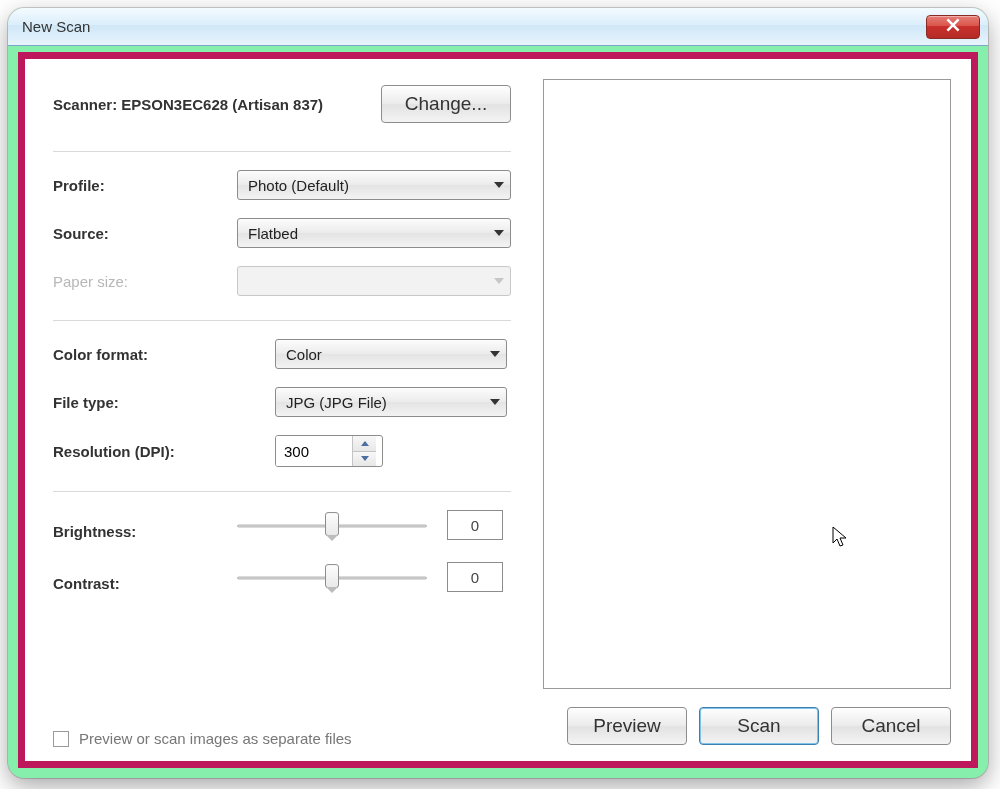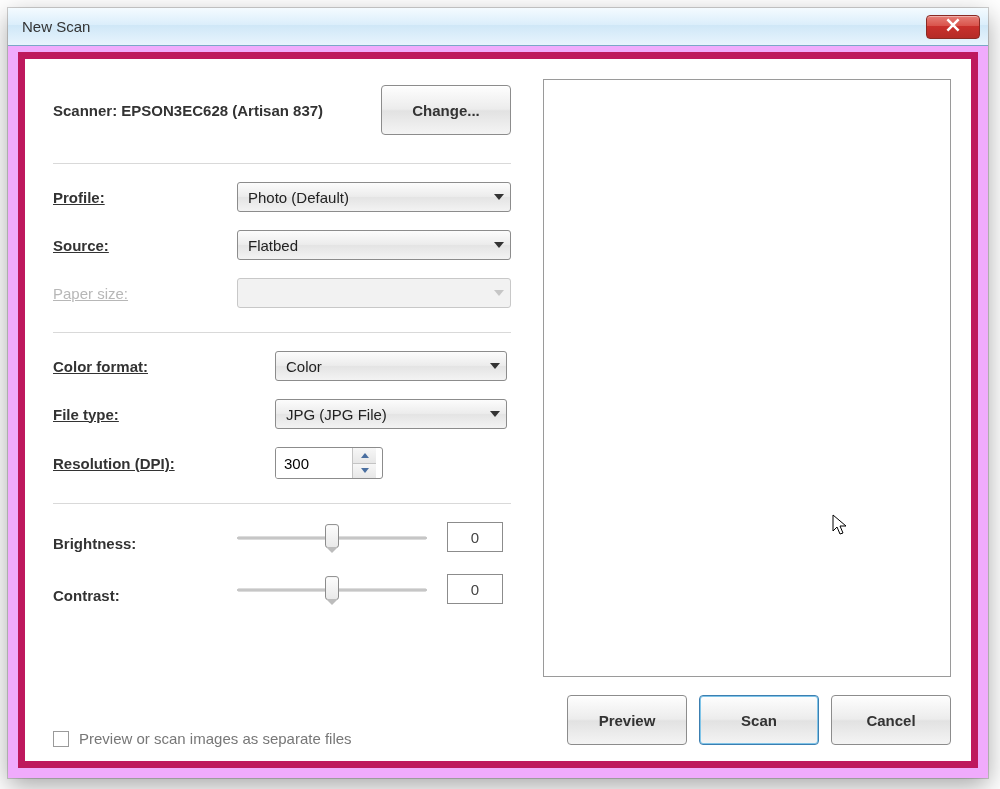--- a/index.html
+++ b/index.html
@@ -7,23 +7,23 @@
     margin: 0; padding: 0;
     width: 1000px; height: 789px;
     font-family: "Segoe UI", Tahoma, sans-serif;
     font-size: 15px;
     background: #fff;
   }
   .shadow-wrap {
     position: absolute;
     left: 8px; top: 8px;
     width: 980px; height: 770px;
-    border-radius: 0;
+    border-radius: 16px;
     box-shadow: 0 8px 24px rgba(0,0,0,.35), 0 0 0 1px rgba(0,0,0,.18);
-    background: #f0abfc;
+    background: #86efac;
     overflow: hidden;
   }
   .titlebar {
     height: 38px;
     background: linear-gradient(#f4fbff, #dbeefb 45%, #cfe7f7 46%, #e8f4fd);
     border-bottom: 1px solid #7aa7c7;
     display: flex; align-items: center;
     padding: 0 8px 0 14px;
     color: #333;
   }
@@ -65,47 +65,46 @@
   .cursor {
     position: absolute;
     right: 100px; bottom: 140px;
     width: 18px; height: 22px;
   }
   .footer-buttons {
     display: flex; gap: 12px; justify-content: flex-end;
     padding-top: 18px;
   }
   .btn {
-    min-width: 120px; height: 50px;
+    min-width: 120px; height: 38px;
     padding: 0 16px;
-    font-size: 15px;
+    font-size: 19px;
     color: #333;
     background: linear-gradient(#fefefe, #ececec 48%, #e2e2e2 52%, #f4f4f4);
     border: 1px solid #8c8c8c;
     border-radius: 4px;
     box-shadow: inset 0 1px 0 #fff;
     display: inline-flex; align-items: center; justify-content: center;
     cursor: default;
-    font-weight: bold;
   }
   .btn.default {
     border: 1px solid #3c7fb1;
     box-shadow: 0 0 0 1px #7fc4e8 inset, inset 0 1px 0 #fff;
   }
   .scanner-row {
     display: flex; align-items: center; gap: 18px;
     margin-bottom: 22px;
   }
   .scanner-label { flex: 1; font-weight: 600; color: #333; }
   hr.sep { border: 0; border-top: 1px solid #d9d9d9; margin: 6px 0 18px; }
   .field-row {
     display: flex; align-items: center;
     margin-bottom: 18px;
   }
-  .field-row .label { width: 184px; font-weight: 600; color: #333; text-decoration: underline; }
+  .field-row .label { width: 184px; font-weight: 600; color: #333; }
   .field-row .label.disabled { color: #b7b7b7; font-weight: 400; }
   .field-row .label.offset { width: 222px; }
   .combo {
     position: relative; flex: 1; max-width: 276px;
     height: 30px;
     border: 1px solid #8c8c8c;
     border-radius: 3px;
     background: linear-gradient(#fcfcfc, #ececec 48%, #e4e4e4 52%, #f3f3f3);
     display: flex; align-items: center;
     padding: 0 30px 0 10px;

